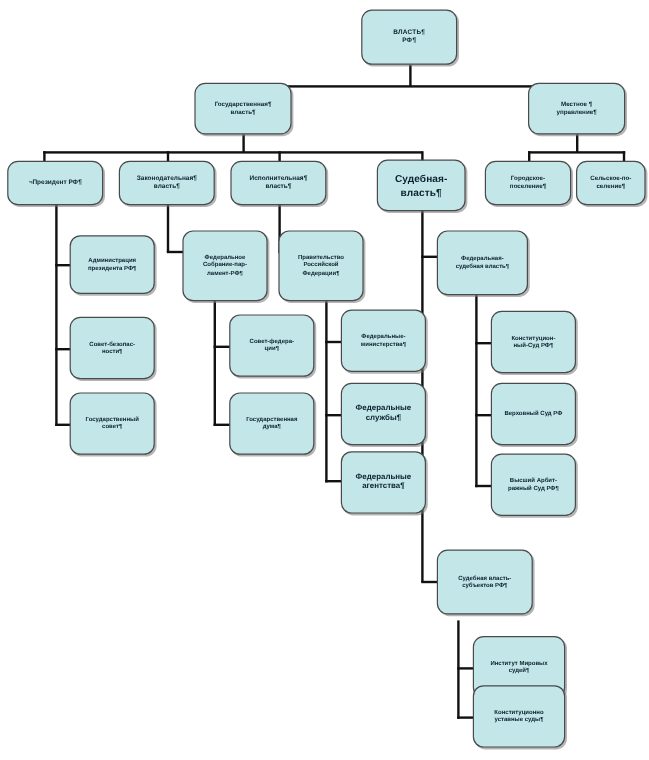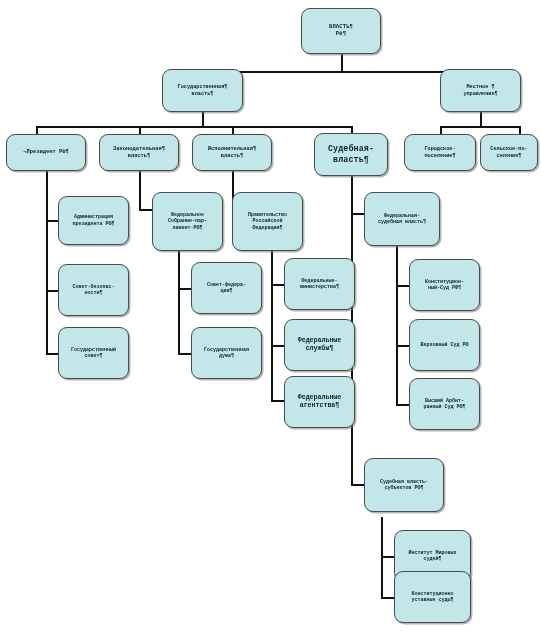--- a/index.html
+++ b/index.html
@@ -27,21 +27,20 @@
     color:#0b2030;
     line-height:1.25;
     padding:2px 3px;
     box-shadow:1.5px 1.5px 0 rgba(120,120,120,0.55);
     z-index:3;
   }
   .node span{
     display:block;
     width:100%;
     word-break:break-word;
-    font-family:Liberation Mono, monospace;
   }
   
   .t-root   { font-size:5.4px; font-weight:700; letter-spacing:.2px;}
   .t-lvl2   { font-size:5.2px; font-weight:600;}
   .t-lvl3   { font-size:5.4px; font-weight:600;}
   .t-judic  { font-size:8.4px; font-weight:600; letter-spacing:.1px;}
   .t-leaf   { font-size:5.0px; font-weight:600;}
   .t-leafbig{ font-size:6.6px; font-weight:700;}
   .t-muni   { font-size:5.2px; font-weight:600;}
 

